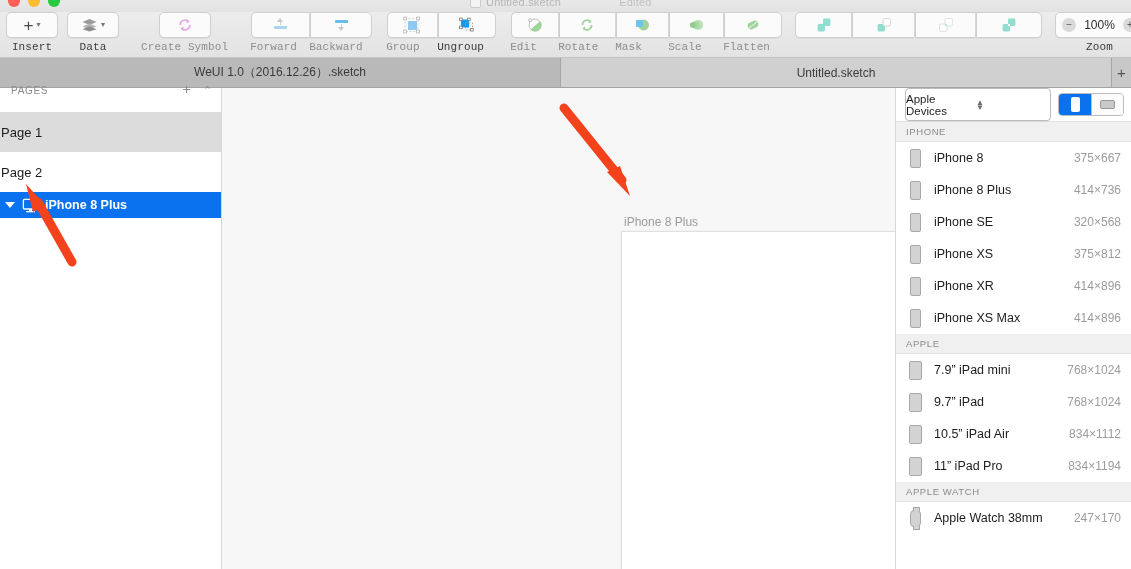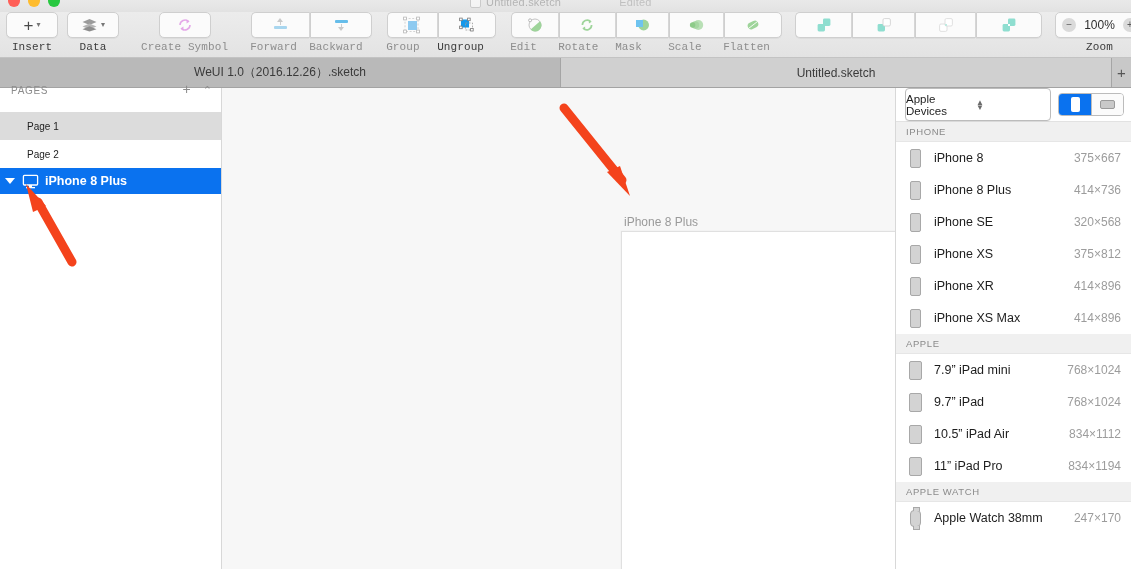--- a/index.html
+++ b/index.html
@@ -95,22 +95,22 @@
     height: 24px; display: flex; align-items: flex-end;
     padding: 0 9px 16px 11px; background: #fff;
   }
   .pages-title {
     font-size: 10px; color: #8c8c8c; letter-spacing: .7px; font-weight: 400;
     flex: 1;
   }
   .hdr-icon { font-size: 14px; color: #8c8c8c; line-height: 1; margin-left: 12px; font-weight: 300; }
   .hdr-icon.chev { font-size: 11px; }
   .page-row {
-    height: 28px; display: flex; align-items: center;
-    padding-left: 27px; font-size: 10px; color: #1d1d1d;
+    height: 40px; display: flex; align-items: center;
+    padding-left: 1px; font-size: 13px; color: #1d1d1d;
   }
   .page-row.selected { background: #dcdcdc; }
   .layer-row {
     height: 26px; display: flex; align-items: center; gap: 6px;
     padding-left: 5px; background: #0a72ef; color: #fff;
     font-size: 12.5px; font-weight: bold;
   }
   .disc {
     width: 0; height: 0; border-left: 5px solid transparent;
     border-right: 5px solid transparent; border-top: 6px solid #fff;

